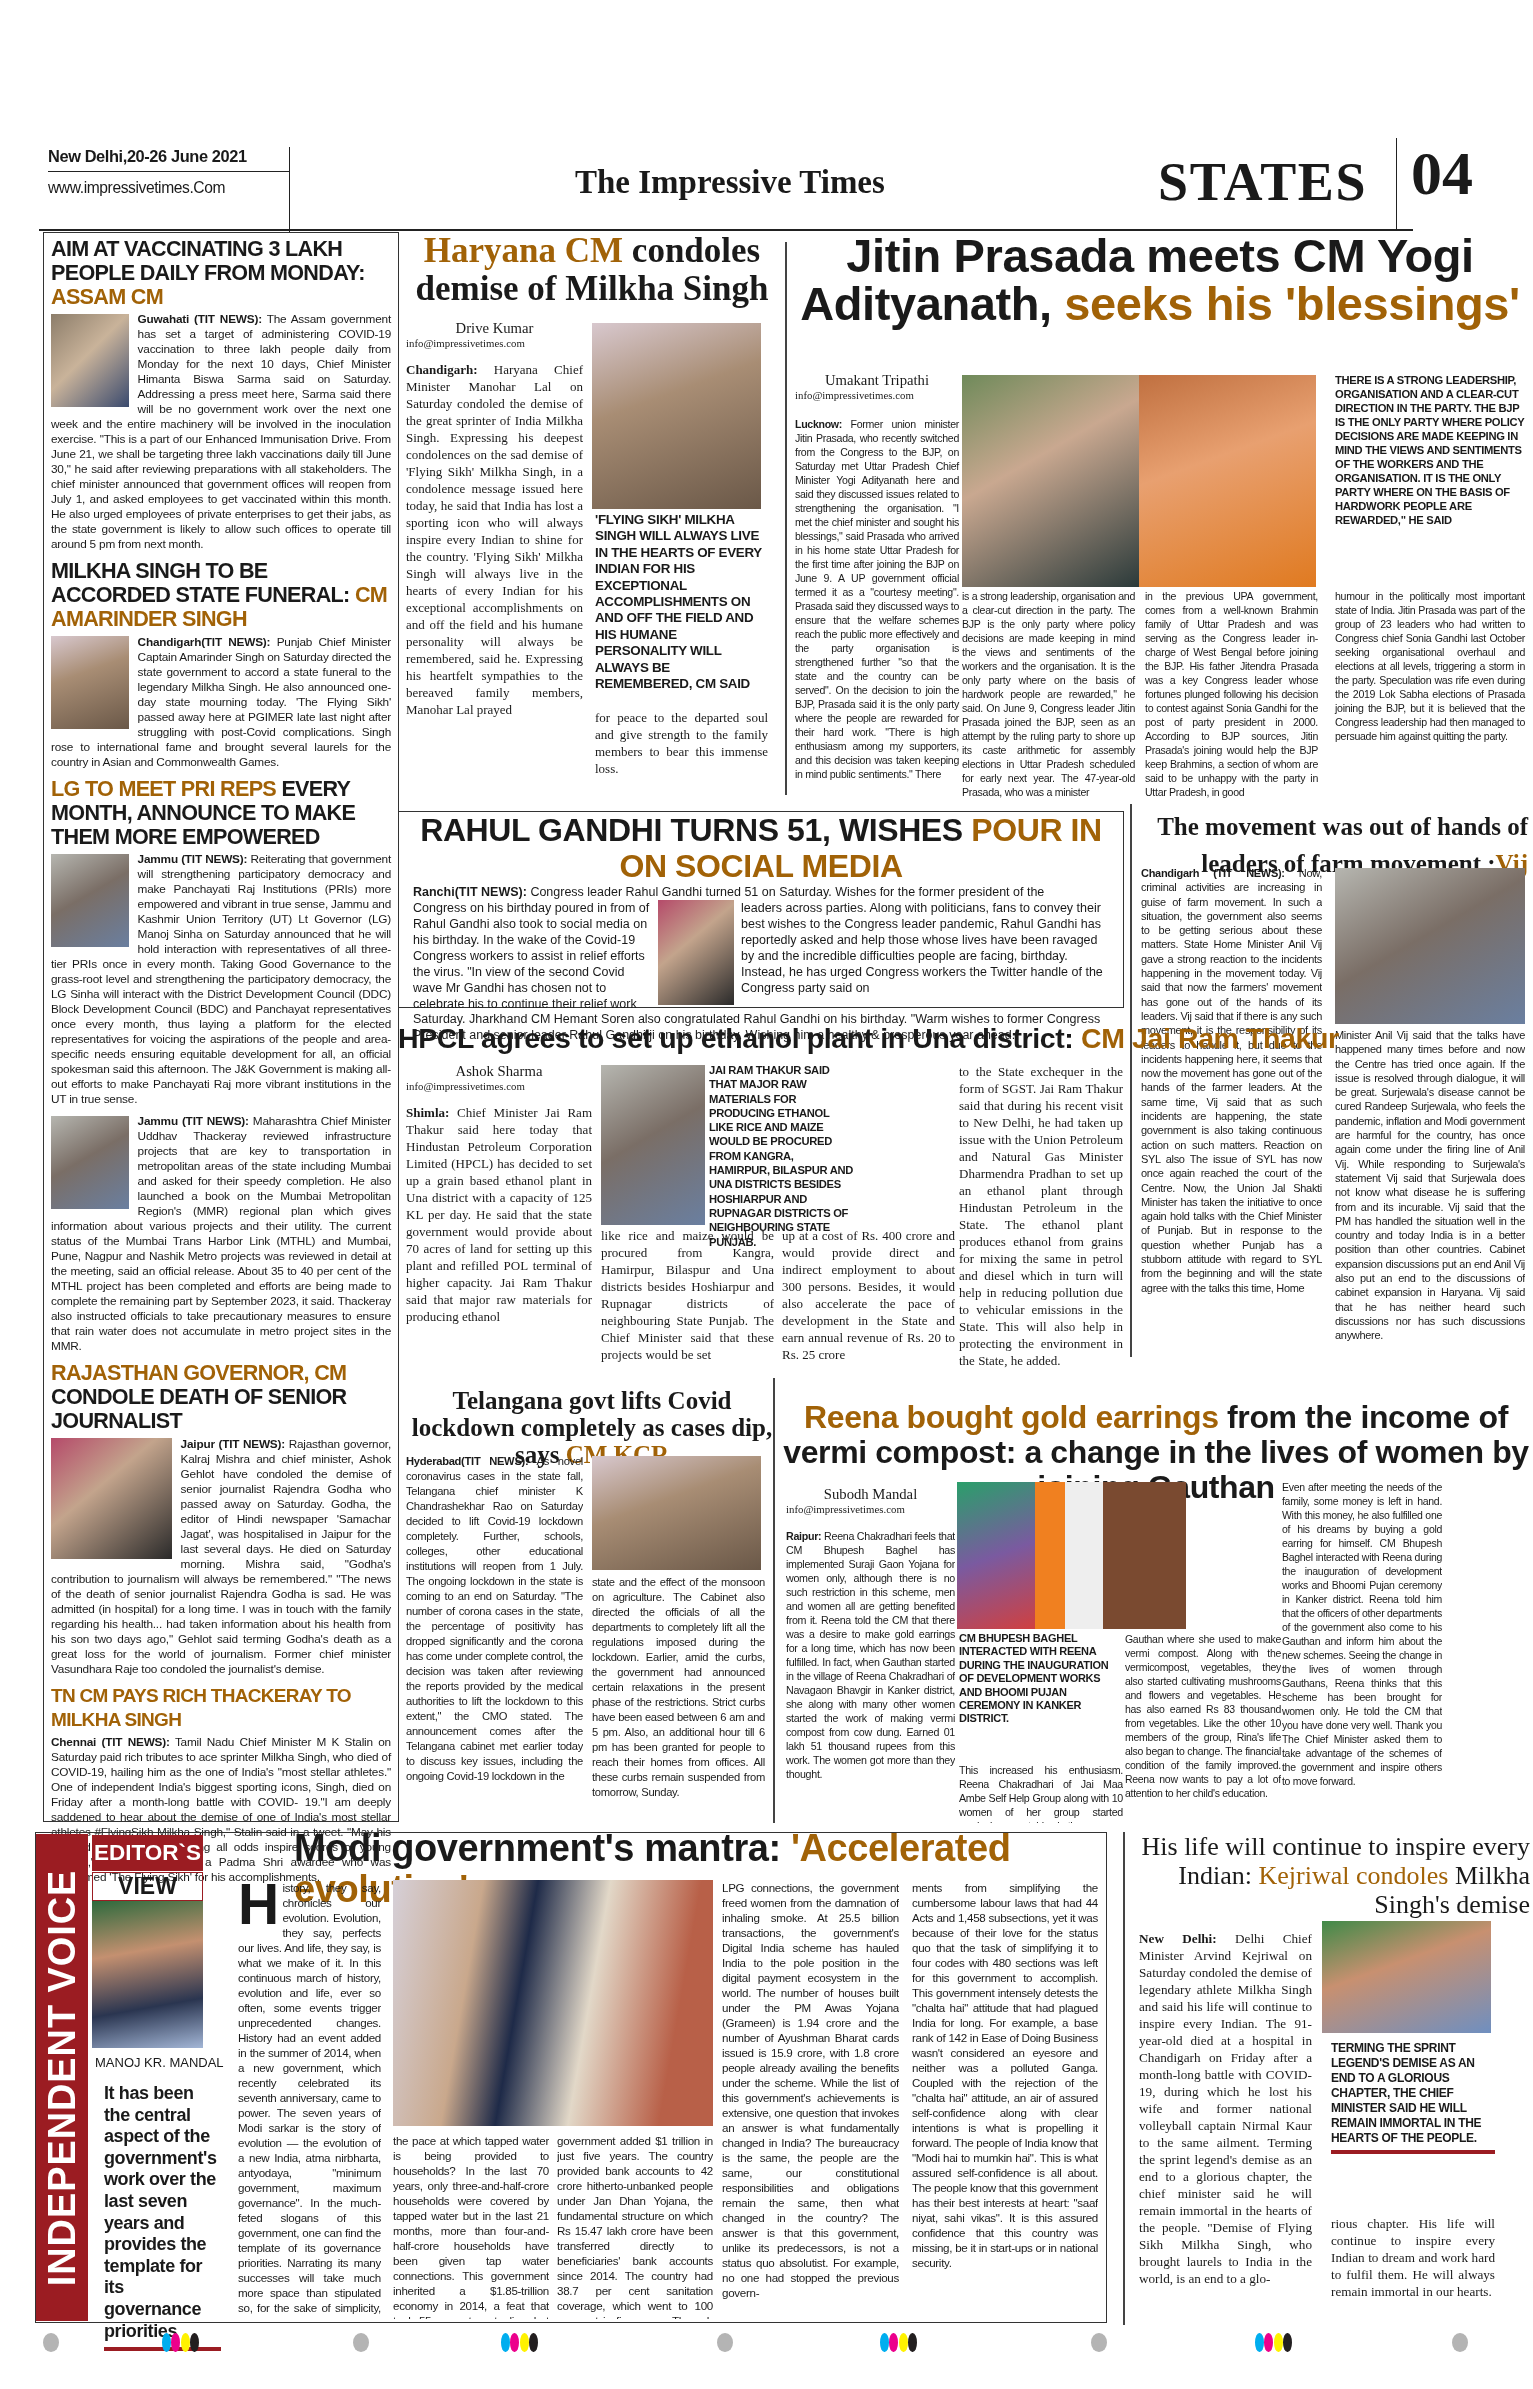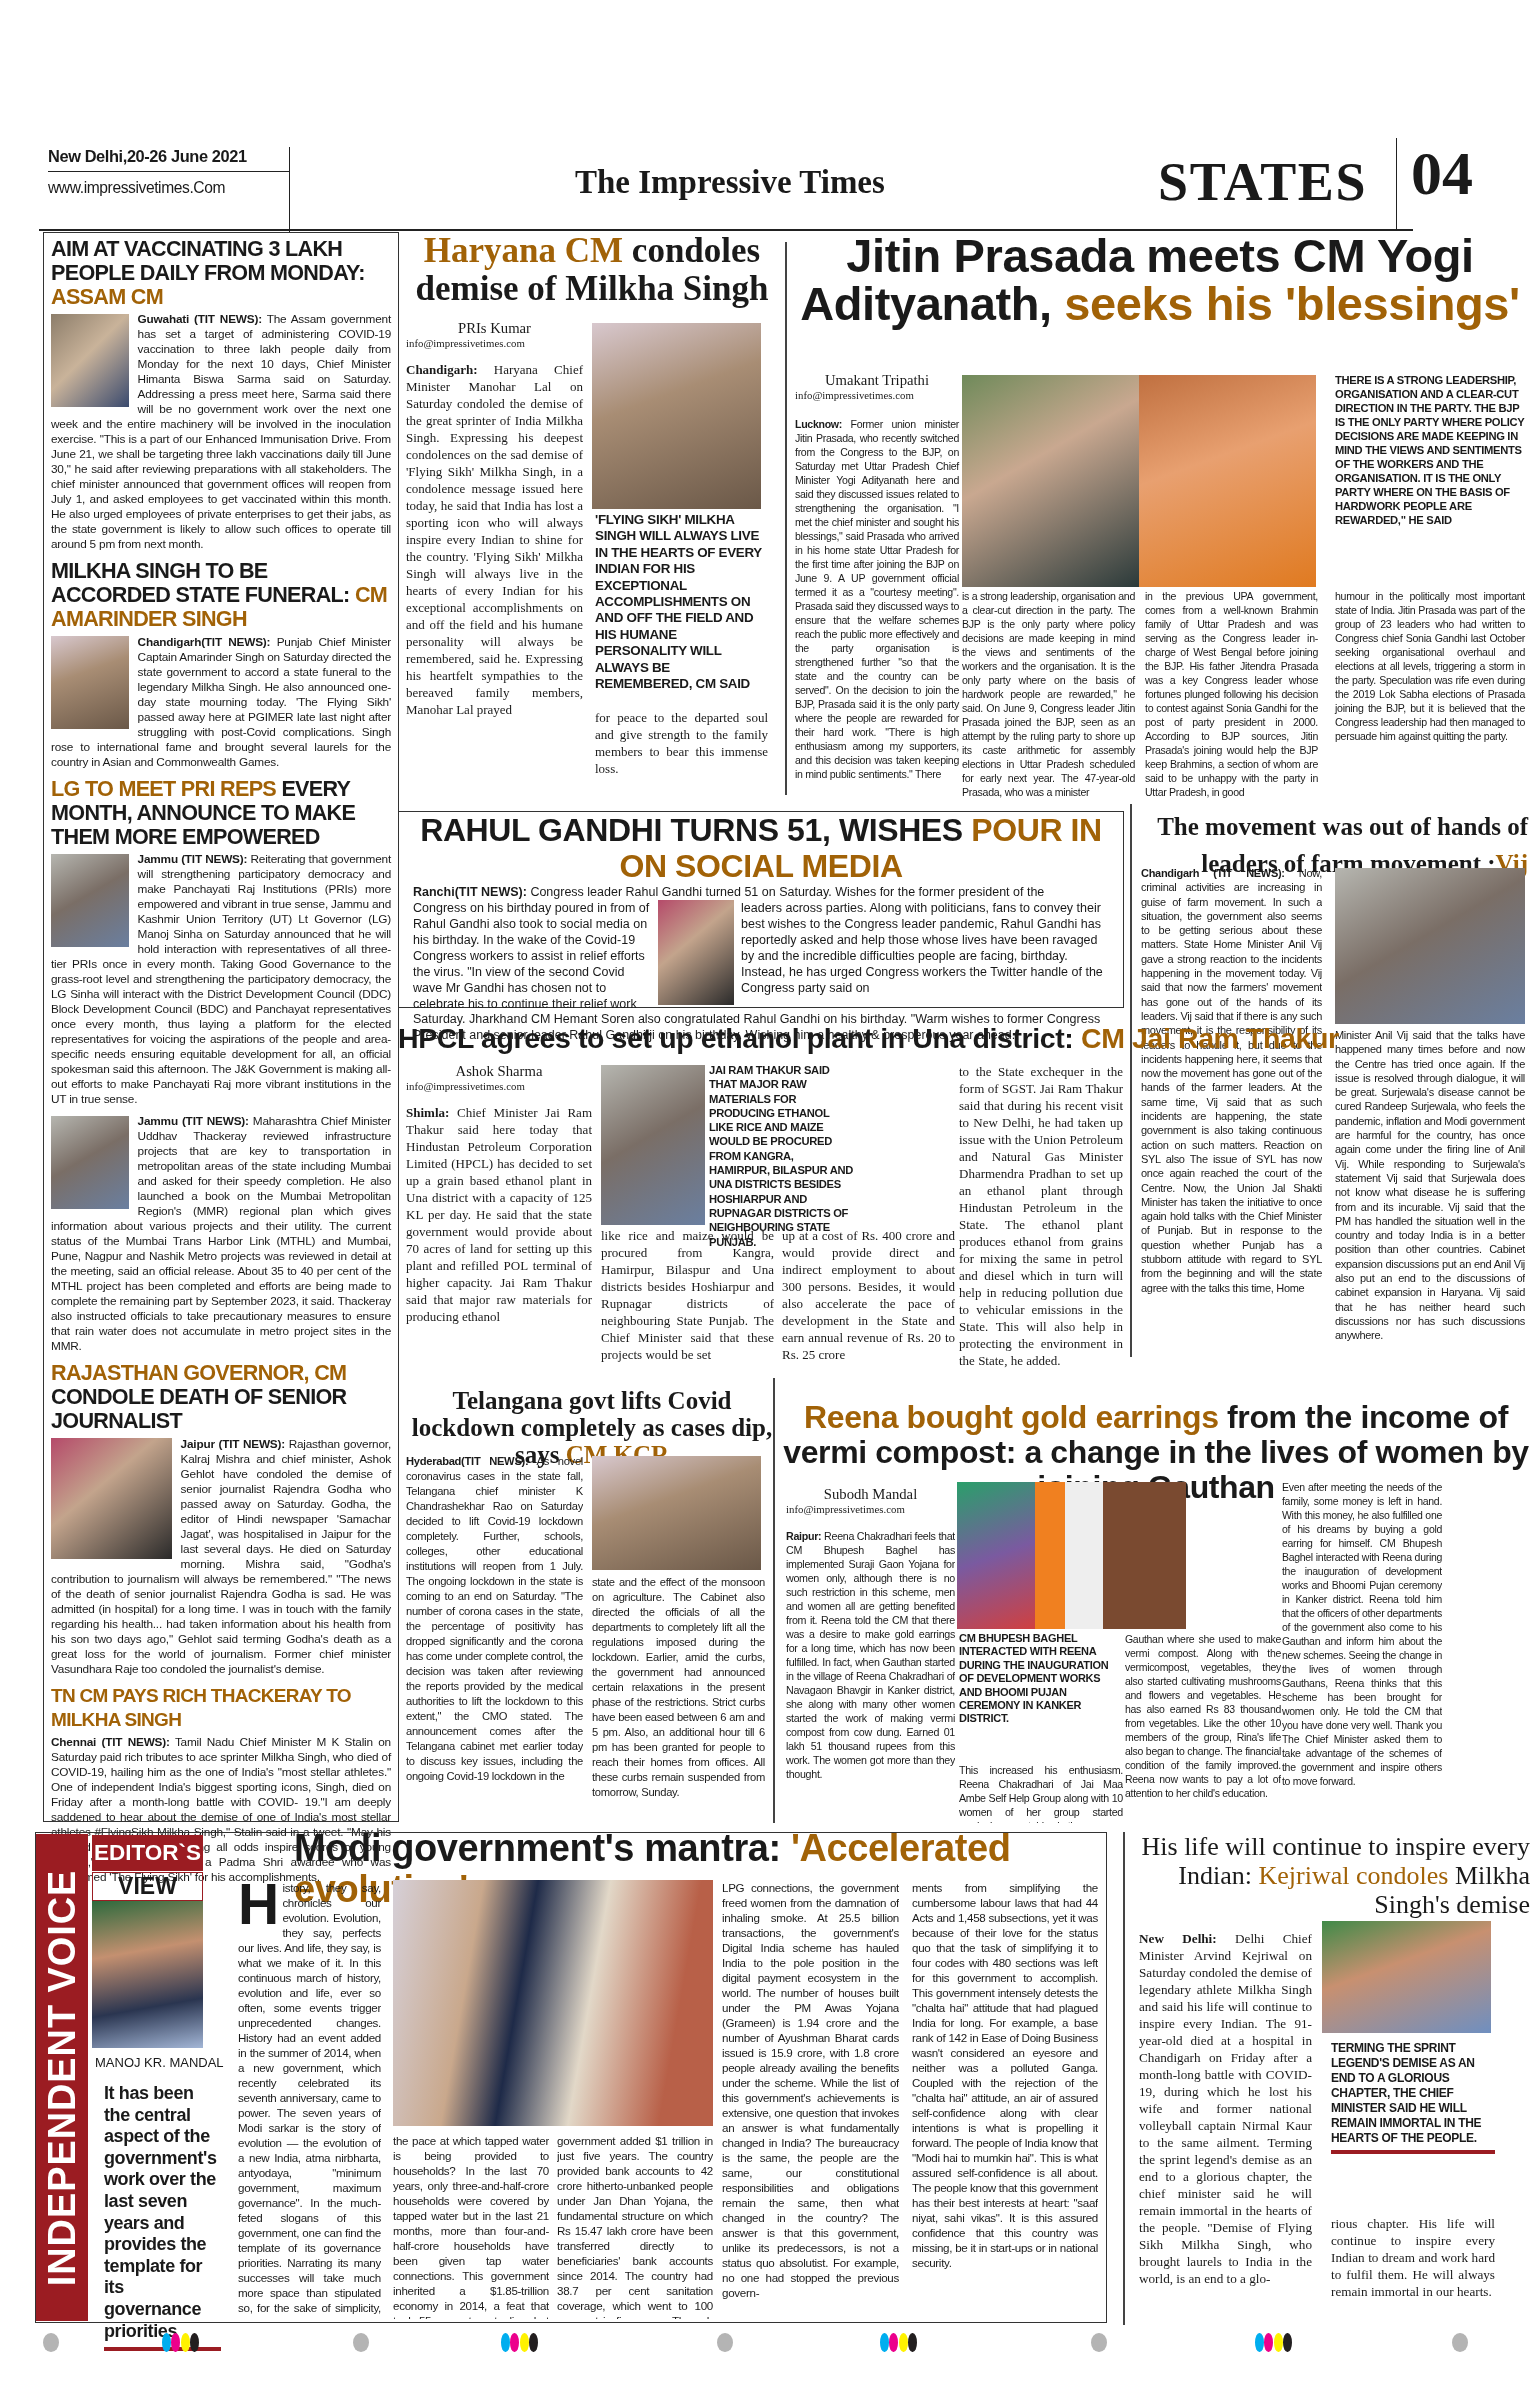--- a/index.html
+++ b/index.html
@@ -70,21 +70,21 @@
   <div>
     <div class="lhead red" style="font-size:19px">TN CM PAYS RICH THACKERAY TO MILKHA SINGH</div>
     <div class="lbody"><b>Chennai (TIT NEWS):</b> <span>Tamil Nadu Chief Minister M K Stalin on Saturday paid rich tributes to ace sprinter Milkha Singh, who died of COVID-19, hailing him as the one of India's "most stellar athletes." One of independent India's biggest sporting icons, Singh, died on Friday after a month-long battle with COVID- 19."I am deeply saddened to hear about the demise of one of India's most stellar athletes #FlyingSikh Milkha Singh," Stalin said in a tweet. "May his life and achievements defying all odds inspire scores of young Indians," he added. Singh, a Padma Shri awardee who was nicknamed 'The Flying Sikh' for his accomplishments.</span></div>
   </div>
 </div>
 
 <div class="abs" style="left:406px;top:232px;width:372px">
   <div class="serif" style="font-size:35px;line-height:38px;font-weight:bold;text-align:center"><span class="red">Haryana CM</span> <span>condoles demise of Milkha Singh</span></div>
 </div>
 <div class="abs" style="left:406px;top:320px;width:177px">
-  <div class="byline">PRIs Kumar</div>
+  <div class="byline">Drive Kumar</div>
   <div class="email">info@impressivetimes.com</div>
   <div class="art serif" style="margin-top:12px;font-size:13px"><b>Chandigarh:</b> <span>Haryana Chief Minister Manohar Lal on Saturday condoled the demise of the great sprinter of India Milkha Singh. Expressing his deepest condolences on the sad demise of 'Flying Sikh' Milkha Singh, in a condolence message issued here today, he said that India has lost a sporting icon who will always inspire every Indian to shine for the country. 'Flying Sikh' Milkha Singh will always live in the hearts of every Indian for his exceptional accomplishments on and off the field and his humane personality will always be remembered, said he. Expressing his heartfelt sympathies to the bereaved family members, Manohar Lal prayed</span></div>
 </div>
 <div class="abs photo ph2" style="left:592px;top:321px;width:169px;height:186px"></div>
 <div class="abs pull" style="left:595px;top:512px;width:169px">'FLYING SIKH' MILKHA SINGH WILL ALWAYS LIVE IN THE HEARTS OF EVERY INDIAN FOR HIS EXCEPTIONAL ACCOMPLISHMENTS ON AND OFF THE FIELD AND HIS HUMANE PERSONALITY WILL ALWAYS BE REMEMBERED, CM SAID</div>
 <div class="abs art serif" style="left:595px;top:709px;width:173px;font-size:13px">for peace to the departed soul and give strength to the family members to bear this immense loss.</div>
 <div class="vline" style="left:785px;top:242px;height:553px"></div>
 
 <div class="abs cond" style="left:795px;top:232px;width:730px;font-size:47px;line-height:48px;font-weight:bold;text-align:center">
   <div>Jitin Prasada meets CM Yogi</div>

